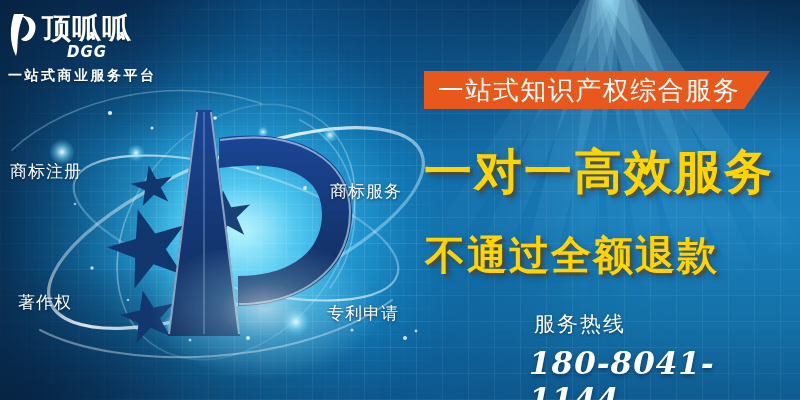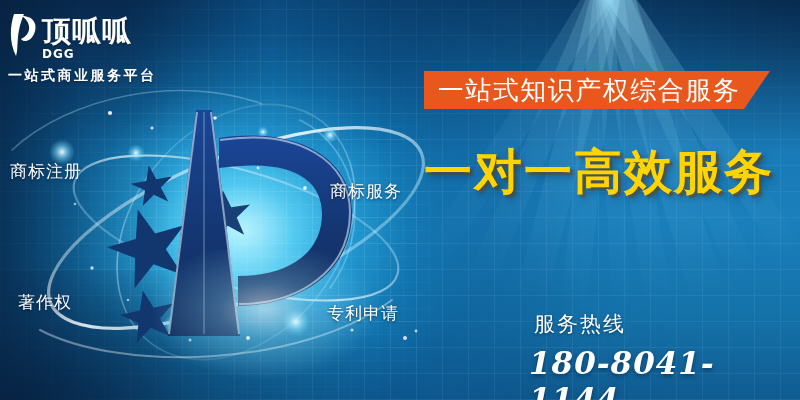--- a/index.html
+++ b/index.html
@@ -63,22 +63,22 @@
 
   
   .logo{position:absolute;left:8px;top:12px;width:170px;}
   .logo-row{display:flex;align-items:flex-end;gap:4px;}
   .logo-mark{width:30px;height:48px;flex:0 0 auto;}
   .logo-word{display:flex;flex-direction:column;line-height:1;}
   .logo-cn{font-family:"DejaVu Sans","Liberation Sans",sans-serif;
     font-size:29px;font-weight:700;color:#ffffff;letter-spacing:1px;
     text-shadow:0 1px 2px rgba(0,20,45,.6);}
   .logo-en{font-family:"DejaVu Sans","Liberation Sans",sans-serif;
-    font-size:12px;font-weight:700;color:#ffffff;letter-spacing:1px;
-    text-align:left;margin-top:2px;}
+    font-size:15px;font-weight:700;color:#ffffff;letter-spacing:1px;
+    text-align:center;margin-top:2px;font-style:italic;}
   .logo-tag{margin-top:7px;font-size:14px;font-weight:700;color:#ffffff;
     letter-spacing:2.5px;text-shadow:0 1px 2px rgba(0,20,45,.6);}
 
   
   .kw{position:absolute;color:#ffffff;font-size:17px;font-weight:400;
     letter-spacing:1px;text-shadow:0 1px 3px rgba(0,25,55,.75);white-space:nowrap;}
   .kw-1{left:10px;top:160px;}
   .kw-2{left:18px;top:291px;text-align:center;}
   .kw-3{left:330px;top:180px;}
   .kw-4{left:327px;top:302px;}
@@ -238,17 +238,18 @@
   <div class="kw kw-1">商标注册</div>
   <div class="kw kw-2">著作权</div>
   <div class="kw kw-4">专利申请</div>
   <div class="kw kw-3">商标服务</div>
 
   <div class="ribbon">
     <span class="ribbon-txt">一站式知识产权综合服务</span>
   </div>
 
   <div class="headline">一对一高效服务</div>
+  <div class="subhead">不通过全额退款</div>
 
   <div class="hotline-label">服务热线</div>
   <div class="hotline-num">180-8041-1144</div>
 
 </div>
 
 </body></html>

